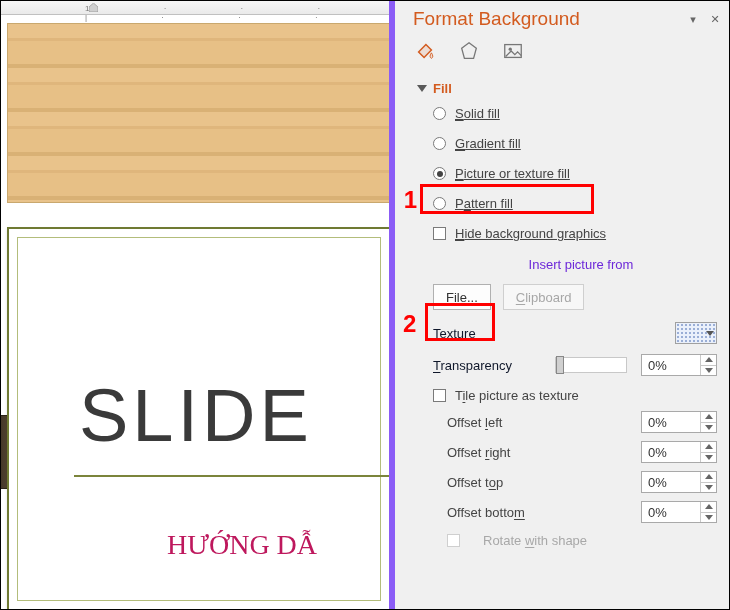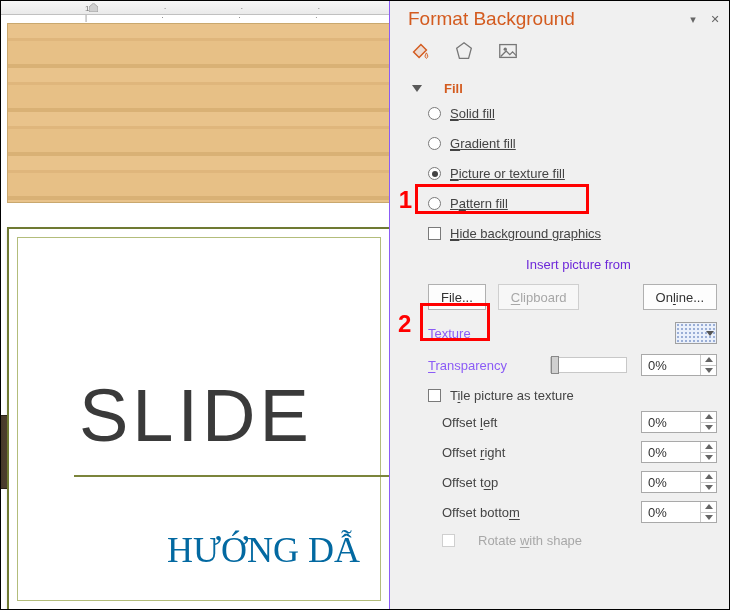--- a/index.html
+++ b/index.html
@@ -86,38 +86,38 @@
     left: 65px; right: -40px;
     top: 246px;
     height: 2px;
     background: #7b843b;
   }
   .slide-sub {
     position:absolute;
     left: 158px;
     top: 300px;
     font-family: "Times New Roman", serif;
-    font-size: 36px;
-    color: #0369a1;
+    font-size: 28px;
+    color: #be185d;
     white-space: nowrap;
   }
   .binder {
     position:absolute;
     left:-4px; top: 414px;
     width: 30px; height: 74px;
     background: linear-gradient(90deg,#3f3324,#5a4b38 50%,#3a2f21);
     border-radius: 3px;
     border:1px solid #2d2519;
   }
 
   
   .pane {
     flex:1;
     background: #f0f0f0;
-    border-left: 1px solid #8b5cf6;
+    border-left: 6px solid #8b5cf6;
     position: relative;
     display:flex;
     flex-direction:column;
   }
   .pane-header {
     display:flex;
     align-items:center;
     height: 34px;
     padding: 2px 6px 0 18px;
     color: #d35b1f;
@@ -143,21 +143,21 @@
     width: 24px; height: 24px;
     display:flex; align-items:center; justify-content:center;
     color:#666;
     cursor:pointer;
   }
   .tab-icon.active { color:#d35b1f; }
   .tab-icon.active svg path, .tab-icon.active svg polygon { stroke:#d35b1f; fill:#d35b1f22; }
 
   .section-head {
     display:flex; align-items:center;
-    gap:22px;
+    gap:6px;
     padding: 6px 0 10px 22px;
     color:#d35b1f;
     font-weight:600;
     font-size:13px;
     cursor:pointer;
   }
   .section-head .tri {
     width:0;height:0;
     border-left:5px solid transparent;
     border-right:5px solid transparent;
@@ -240,21 +240,21 @@
     font-size:13px;
     cursor:pointer;
     min-width:56px;
   }
   .btn.disabled { color:#a7a7a7; border-color:#cfcfcf; background:#f7f7f7; cursor:default;}
   .row {
     display:flex; align-items:center;
     padding: 10px 12px 0 38px;
     gap: 10px;
   }
-  .row .label { flex: 0 0 112px; color:#8b5cf6; }
+  .row .label { flex: 0 0 112px; color:#0f172a; }
   .texture-swatch {
     margin-left:auto;
     width: 42px; height: 22px;
     border:1px solid #a0a0a0;
     background:
       radial-gradient(#9aaed6 1px, transparent 1px) 0 0/4px 4px,
       #eaf0fb;
     cursor:pointer;
     display:flex;align-items:center;justify-content:flex-end;
     padding-right:2px;
@@ -388,21 +388,20 @@
 
     <div class="btnrow">
       <button class="btn">
           <span class="u">F</span>
           <span>ile...</span>
         </button>
       <button class="btn disabled">
           <span class="u">C</span>
           <span>lipboard</span>
         </button>
-      <button class="btn" style="margin-left:auto">On<span class="u">l</span><span>ine...</span></button>
     </div>
 
     <div class="row">
       <div class="label">Text<span class="u">u</span>re</div>
       <div class="texture-swatch">
           <span class="dd-caret"></span>
         </div>
     </div>
 
     <div class="row">

